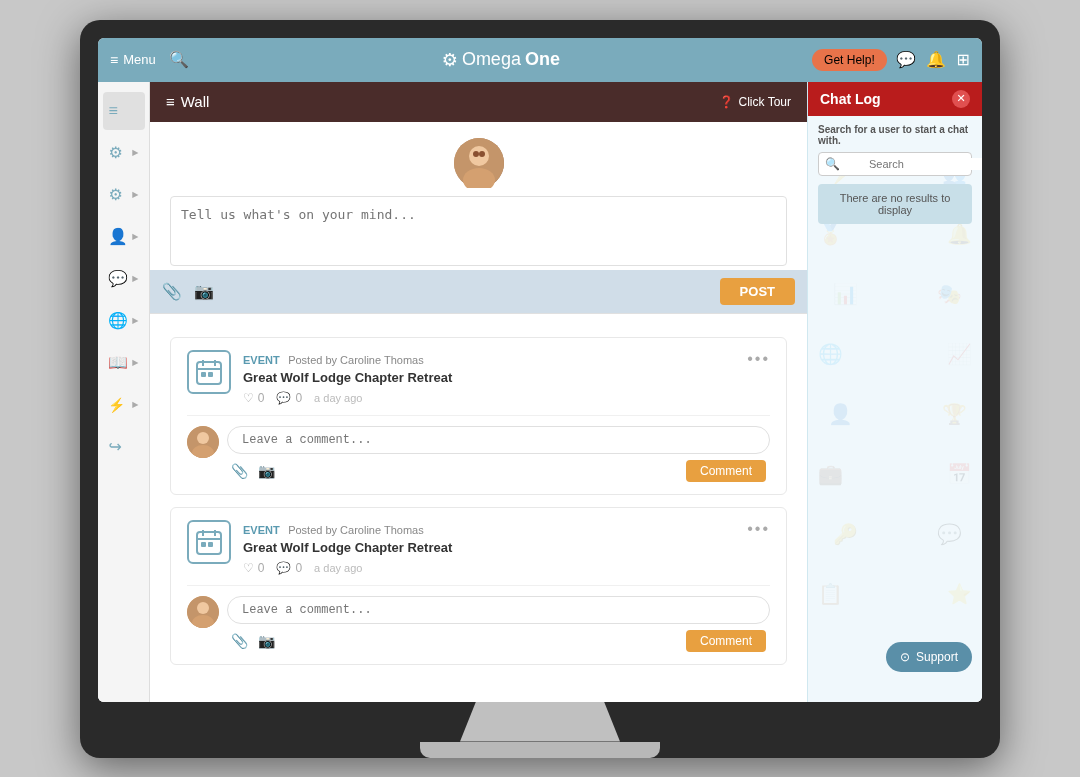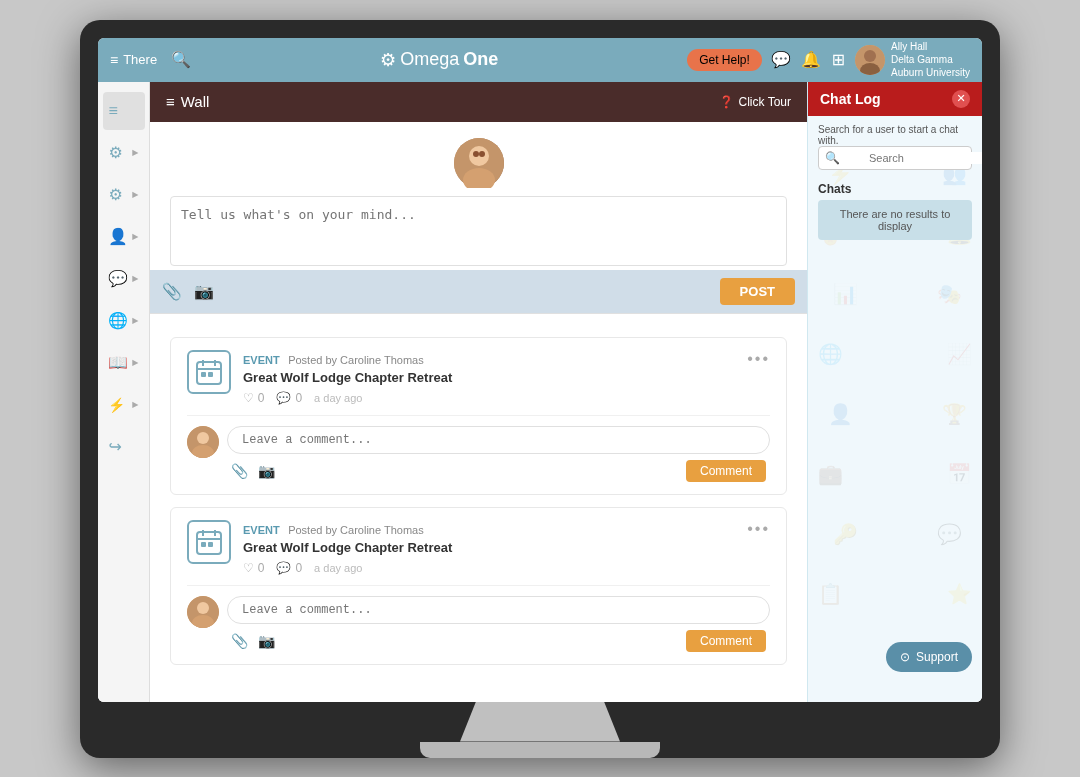--- a/index.html
+++ b/index.html
@@ -472,21 +472,22 @@
       justify-content: center;
     }
 
     .chat-search-section {
       padding: 8px 10px;
     }
 
     .chat-search-label {
       font-size: 10px;
       color: #555;
-      margin-bottom: 0;
+      margin-bottom: 6px;
+      font-weight: bold;
     }
 
     .chat-search-input-wrapper {
       display: flex;
       align-items: center;
       border: 1px solid #ccc;
       border-radius: 4px;
       background: white;
       padding: 4px 6px;
       gap: 4px;
@@ -554,47 +555,33 @@
   </style>
 </head>
 <body>
 
 <div class="monitor-outer">
   <div class="monitor-screen">
 
     <nav class="top-nav">
       <div class="nav-menu">
         <span class="hamburger-icon">≡</span>
-        <span>There</span>
+        <span>Menu</span>
       </div>
       <span class="nav-search">🔍</span>
       <div class="nav-logo">
         <span class="gear-logo">⚙</span>
         <span class="light">Omega</span>
           <span class="bold">One</span>
       </div>
       <div class="nav-right">
         <button class="get-help-btn">Get Help!</button>
         <span class="nav-icon">💬</span>
         <span class="nav-icon">🔔</span>
         <span class="nav-icon">⊞</span>
-        <div class="user-info">
-          <div class="user-avatar">
-            <svg width="30" height="30" viewBox="0 0 30 30">
-              <circle cx="15" cy="15" r="15" fill="#c4956a"></circle>
-              <circle cx="15" cy="11" r="6" fill="#a07050"></circle>
-              <ellipse cx="15" cy="26" rx="10" ry="8" fill="#8a6040"></ellipse>
-            </svg>
-          </div>
-          <div class="user-details">
-            <div>Ally Hall</div>
-            <div>Delta Gamma</div>
-            <div>Auburn University</div>
-          </div>
-        </div>
       </div>
     </nav>
 
     <div class="app-body">
 
       <aside class="sidebar">
         <div class="sidebar-item active">
           <span>≡</span>
         </div>
         <div class="sidebar-item">
@@ -795,21 +782,20 @@
           </div>
 
           <div class="chat-search-section">
             <div class="chat-search-label">Search for a user to start a chat with.</div>
             <div class="chat-search-input-wrapper">
               <span style="font-size:12px; color:#888;">🔍</span>
               <input class="chat-search-input" type="text" placeholder="Search" style="">
             </div>
           </div>
 
-          <div class="chat-chats-label">Chats</div>
 
           <div class="chat-no-results">There are no results to display</div>
         </div>
 
         <button class="support-btn">
           <span>⊙</span>
           <span>Support</span>
         </button>
       </aside>
 

